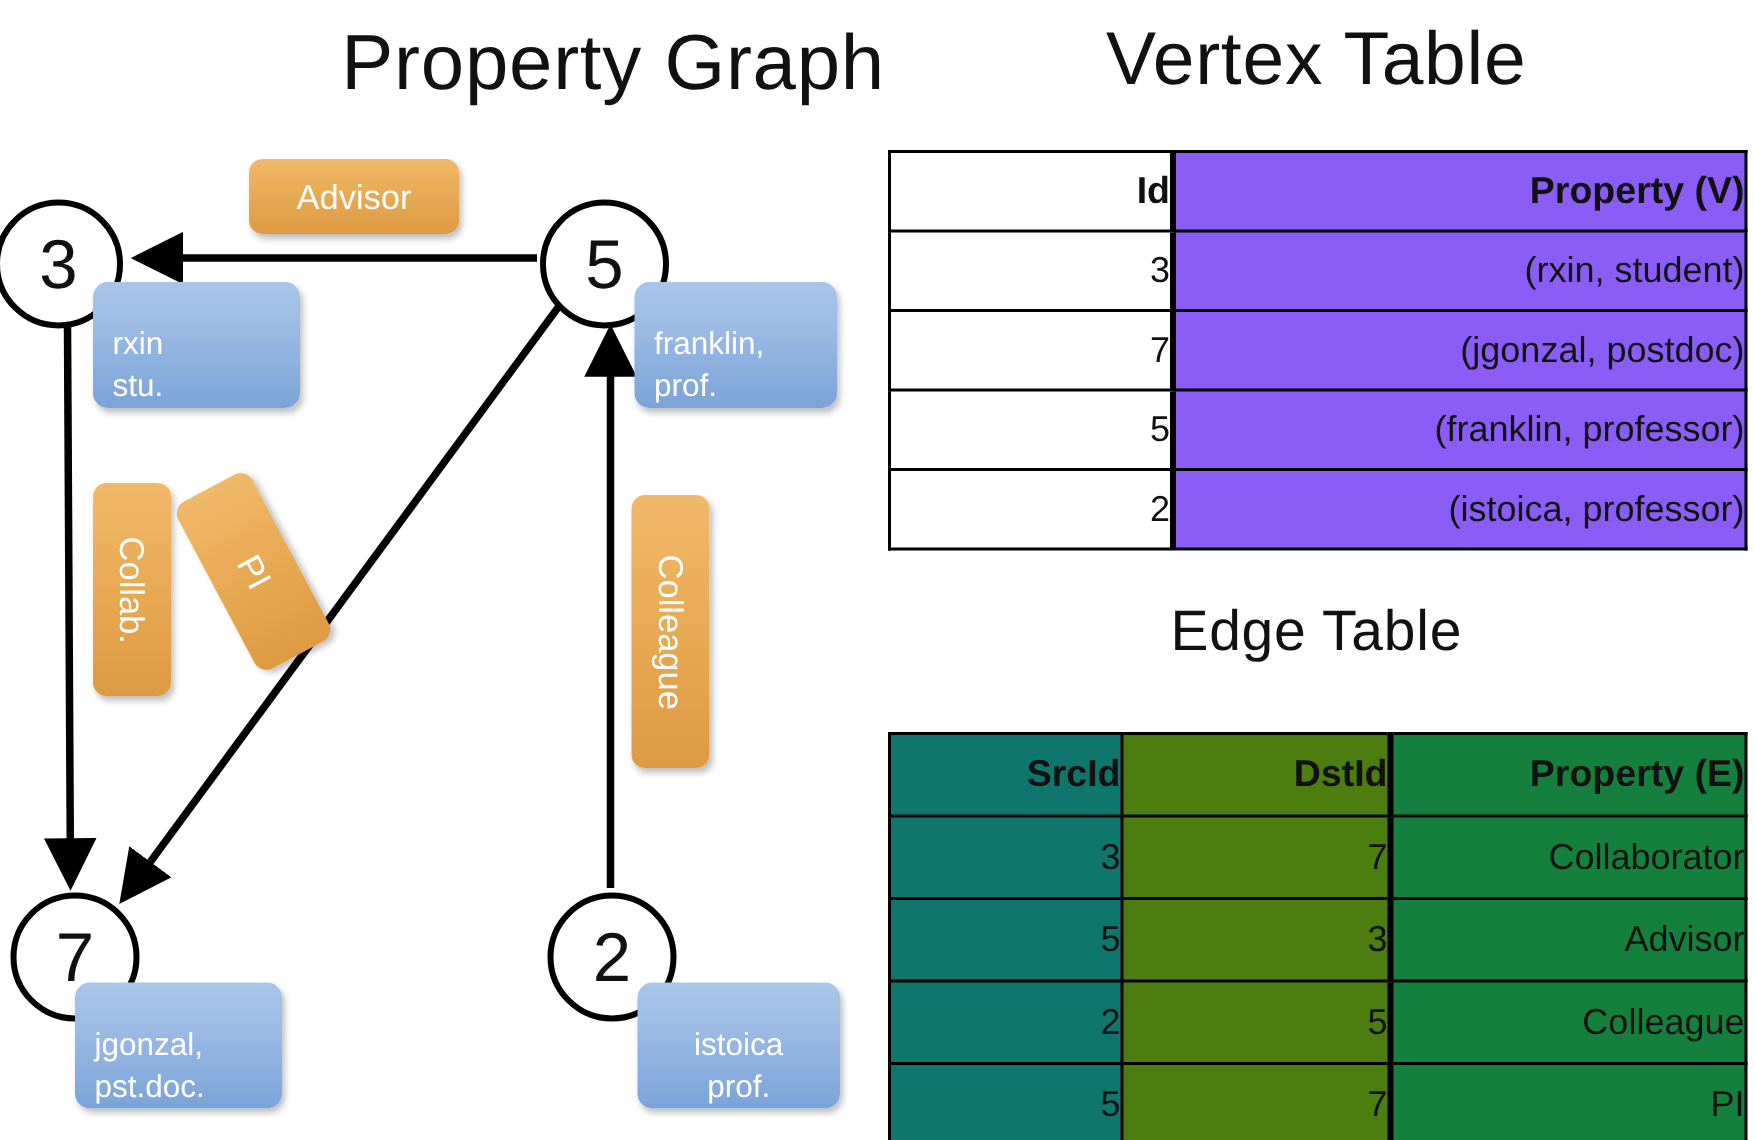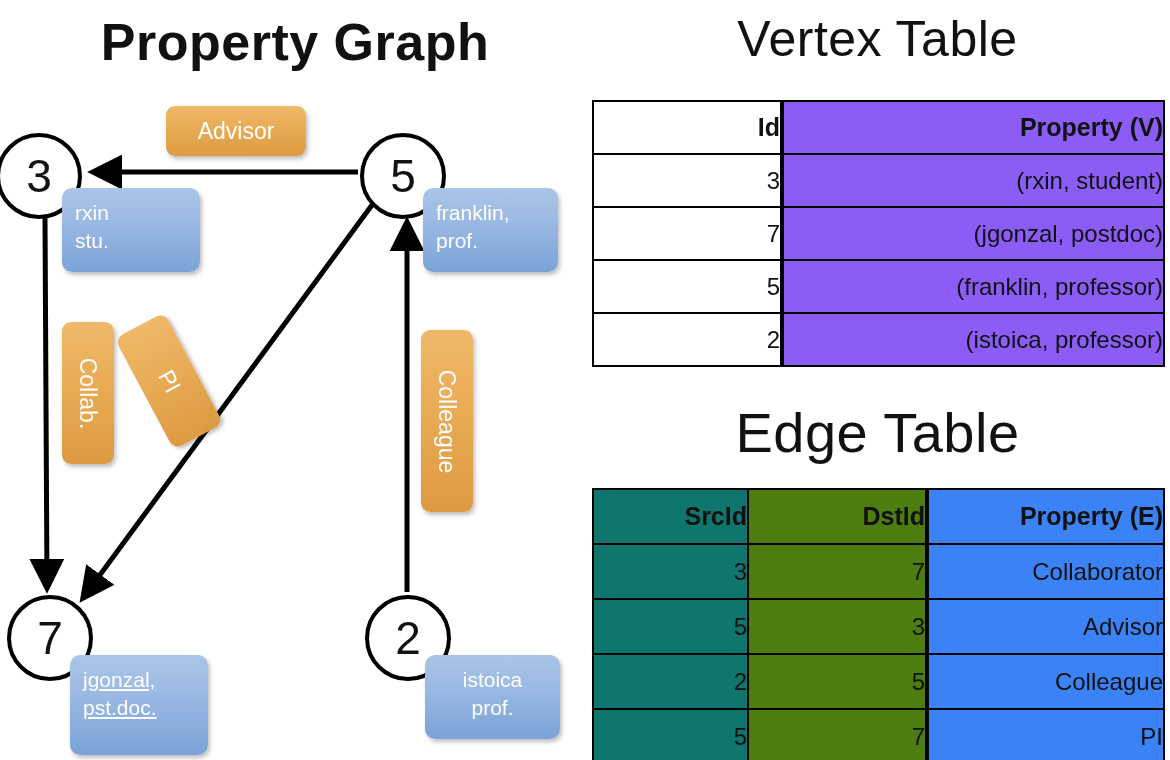--- a/index.html
+++ b/index.html
@@ -18,23 +18,23 @@
 
   
   .title {
     position: absolute;
     font-family: "Liberation Sans", sans-serif;
     font-weight: 300;
     color: #111111;
     white-space: nowrap;
     letter-spacing: 0.5px;
   }
-  #title-property-graph { left: 0; top: 12px; width: 590px; text-align: center; font-size: 52px; font-weight: bold; }
+  #title-property-graph { left: 0; top: 12px; width: 590px; text-align: right; font-size: 52px; }
   #title-vertex-table   { left: 585px; top: 10px; width: 585px; text-align: center; font-size: 50px; }
-  #title-edge-table     { left: 585px; top: 400px; width: 585px; text-align: center; font-size: 56px; }
+  #title-edge-table     { left: 585px; top: 400px; width: 585px; text-align: center; font-size: 38px; }
 
   
   #graph-panel {
     position: absolute;
     left: 0; top: 0;
     width: 585px; height: 760px;
   }
   #graph-svg {
     position: absolute;
     left: 0; top: 0;
@@ -66,28 +66,28 @@
   
   .prop-box {
     position: absolute;
     box-sizing: border-box;
     border-radius: 10px;
     background: linear-gradient(180deg, #a9c5e8 0%, #9dbbe4 35%, #7ba3d8 100%);
     color: #ffffff;
     font-size: 21px;
     font-weight: 300;
     line-height: 1.35;
-    padding: 11px 13px;
+    padding: 28px 13px;
     box-shadow: 2px 3px 4px rgba(0,0,0,0.25);
     z-index: 6;
     font-family: "Liberation Sans", sans-serif;
   }
   #prop-rxin     { left: 62px;  top: 188px; width: 138px; height: 84px; }
   #prop-franklin { left: 423px; top: 188px; width: 135px; height: 84px; }
-  #prop-jgonzal  { left: 70px;  top: 655px; width: 138px; height: 100px; text-decoration: underline; }
+  #prop-jgonzal  { left: 50px;  top: 655px; width: 138px; height: 84px; }
   #prop-istoica  { left: 425px; top: 655px; width: 135px; height: 84px; text-align: center; }
 
   
   .edge-label {
     position: absolute;
     box-sizing: border-box;
     border-radius: 9px;
     background: linear-gradient(180deg, #efb96a 0%, #e9ab55 45%, #dd9a42 100%);
     color: #ffffff;
     font-size: 23px;
@@ -146,21 +146,21 @@
   #vertex-table { left: 592px; top: 100px; width: 573px; }
   #vertex-table td, #vertex-table th { height: 51px; }
   #vertex-table .col-id   { width: 186px; background: #ffffff; }
   #vertex-table .col-prop { background: #8b5cf6; border-left-width: 4px; }
 
   
   #edge-table { left: 592px; top: 488px; width: 573px; }
   #edge-table td, #edge-table th { height: 53px; }
   #edge-table .col-src { width: 153px; background: #0f766e; }
   #edge-table .col-dst { width: 176px; background: #4d7c0f; }
-  #edge-table .col-prop { background: #3b82f6; border-left-width: 4px; }
+  #edge-table .col-prop { background: #15803d; border-left-width: 4px; }
 </style>
 </head>
 <body>
 
 <div class="title" id="title-property-graph">Property Graph</div>
 <div class="title" id="title-vertex-table">Vertex Table</div>
 <div class="title" id="title-edge-table">Edge Table</div>
 
 <div id="graph-panel">
 

